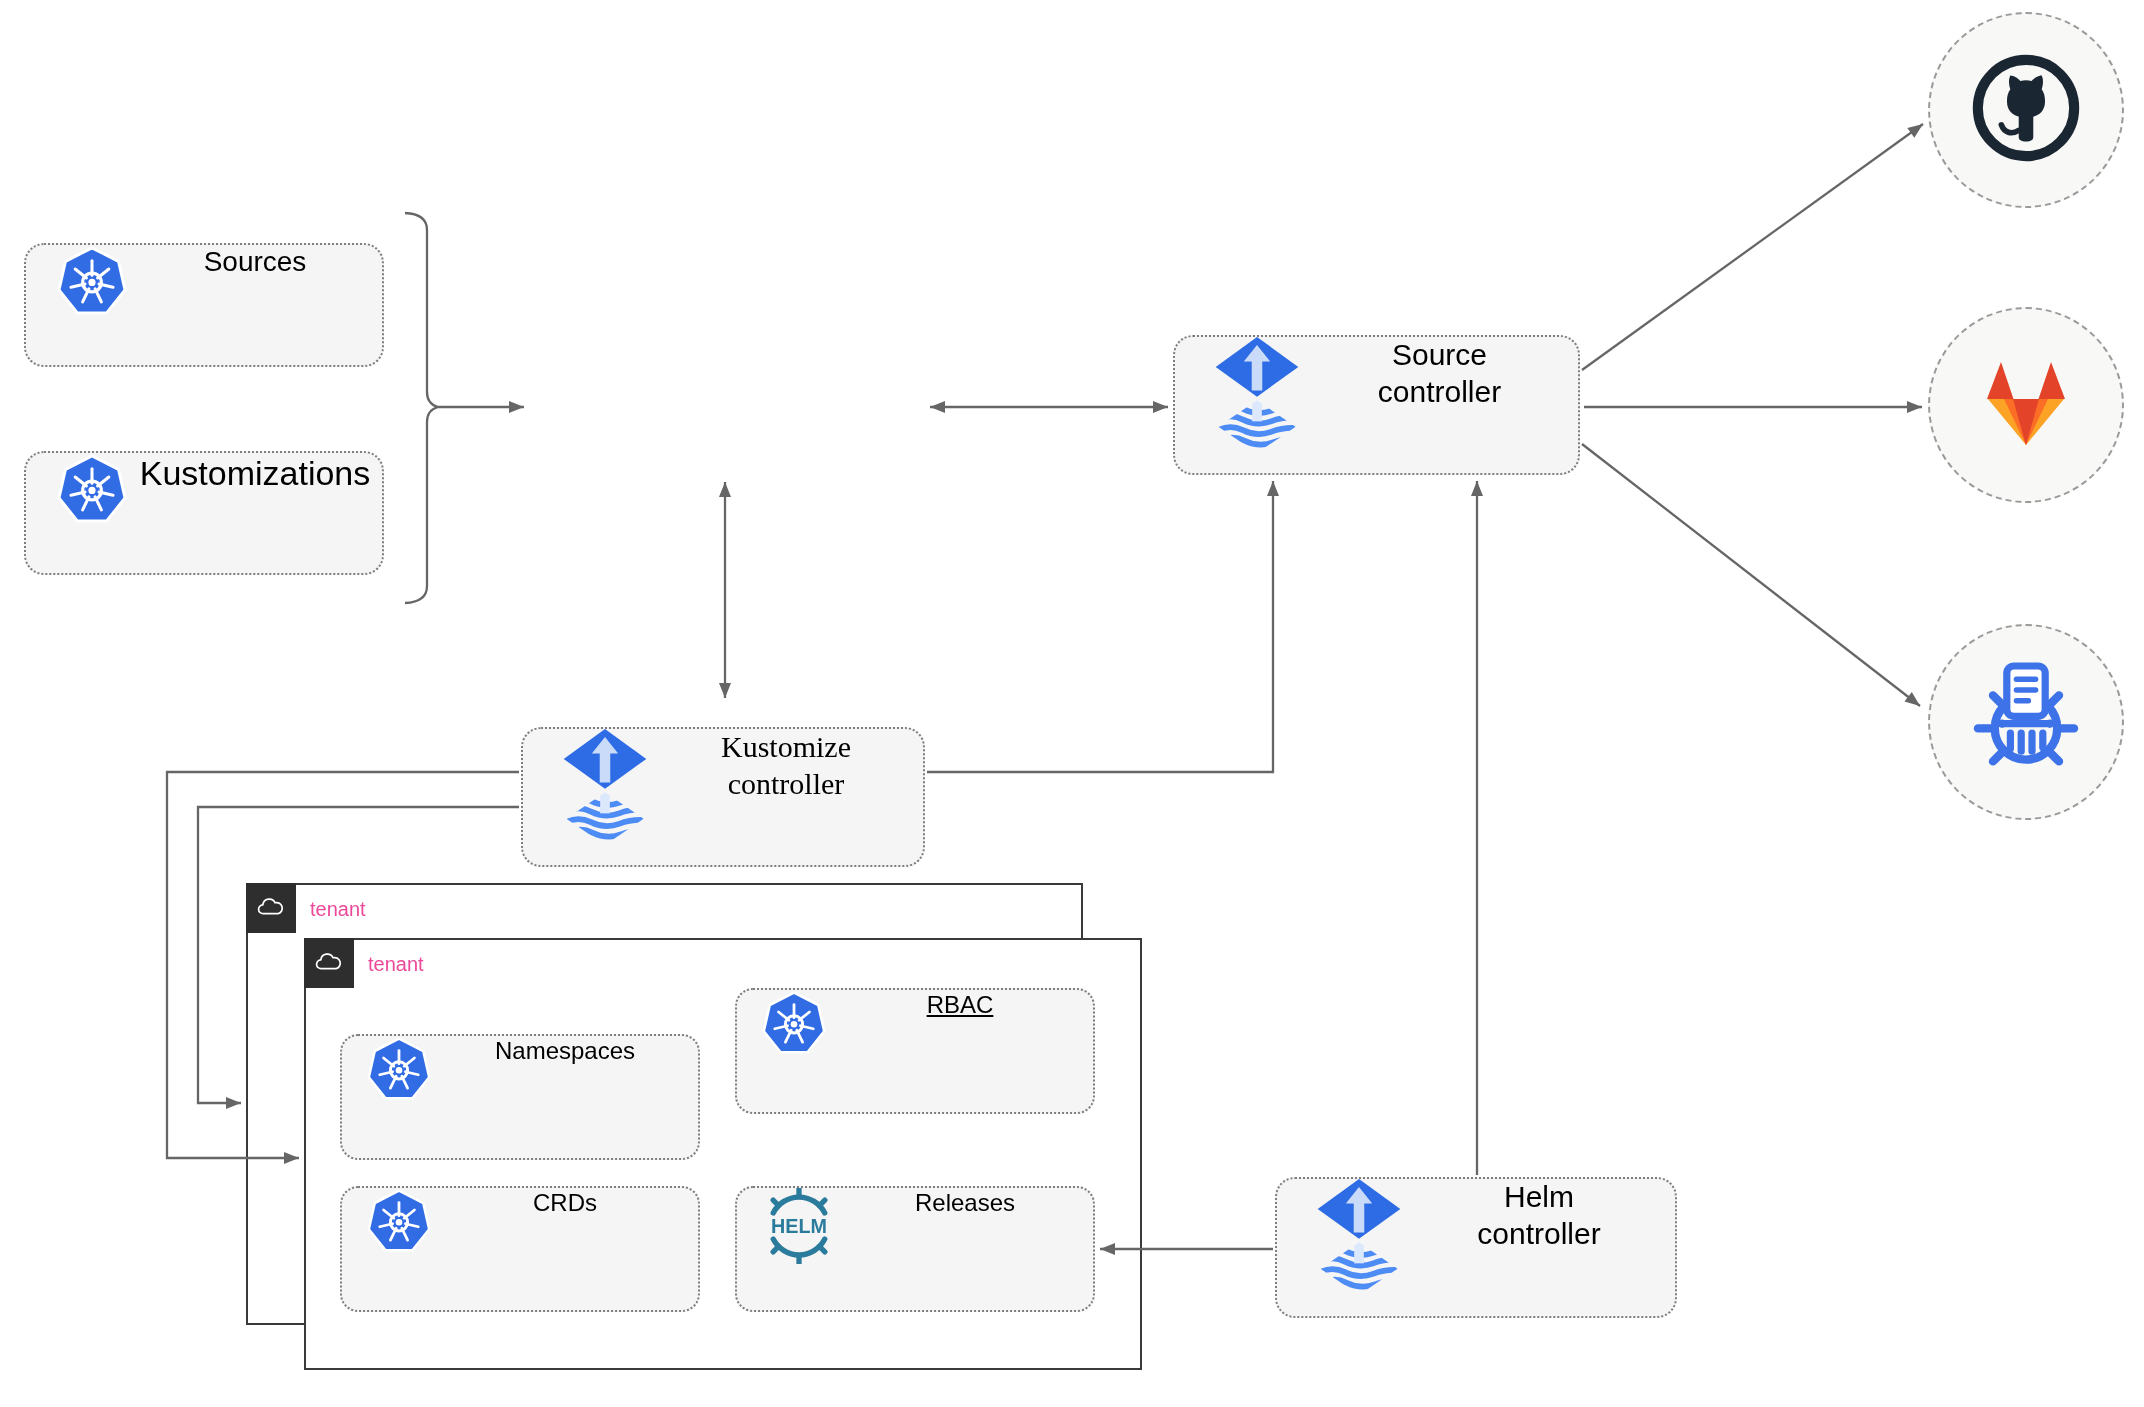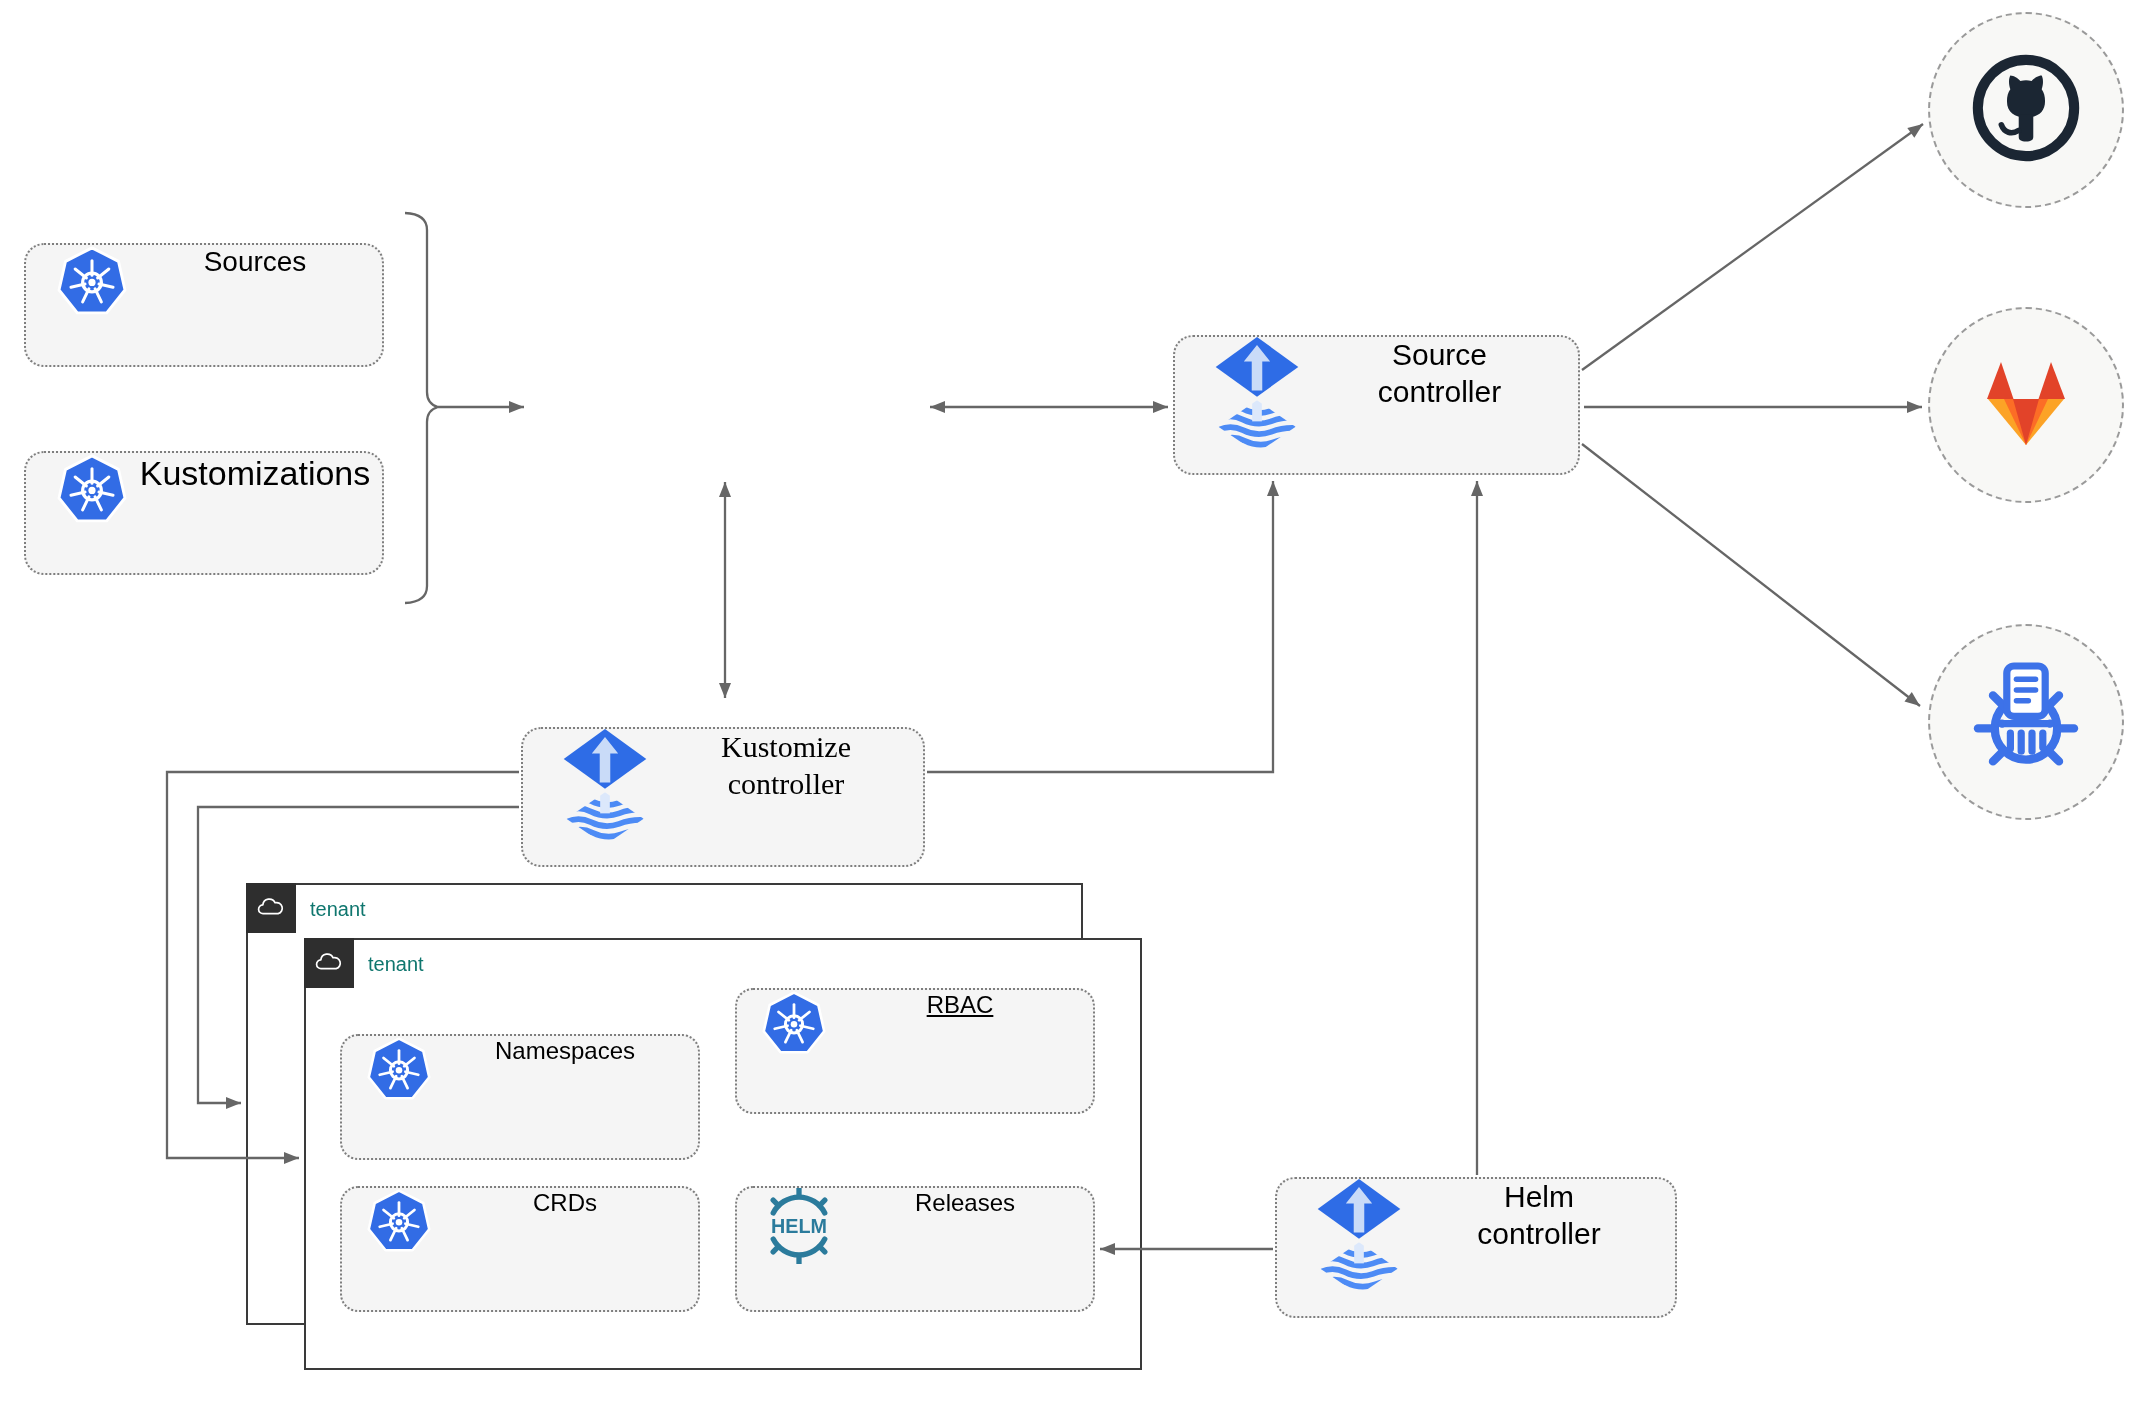--- a/index.html
+++ b/index.html
@@ -9,21 +9,21 @@
   .node{position:absolute;display:flex;align-items:flex-start;background:#f5f5f5;
         border:2px dotted #7e7e7e;border-radius:20px;box-sizing:border-box;}
   .node .icon{flex:0 0 auto;display:flex;align-items:center;justify-content:center;}
   .node .lbl{flex:1;text-align:center;font-size:30px;line-height:1.22;color:#000;}
   .node .lbl.wrap{max-width:200px;margin:0 auto;}
   .small .lbl{font-size:24px;}
 
   .tenant{position:absolute;background:#fff;border:2px solid #3a3a3a;box-sizing:border-box;}
   .tenant-head{position:absolute;top:-2px;left:-2px;width:50px;height:50px;background:#2e2e2e;
                display:flex;align-items:center;justify-content:center;}
-  .tenant-label{position:absolute;left:62px;top:13px;font-size:20px;color:#0f766e;}
+  .tenant-label{position:absolute;left:62px;top:13px;font-size:20px;color:#ec4899;}
 
   .remote{position:absolute;width:196px;height:196px;border-radius:50%;background:#f8f8f6;
           border:2px dashed #9a9a9a;box-sizing:border-box;
           display:flex;align-items:center;justify-content:center;}
 
   .wires{position:absolute;left:0;top:0;pointer-events:none;}
 </style>
 </head>
 <body>
 

